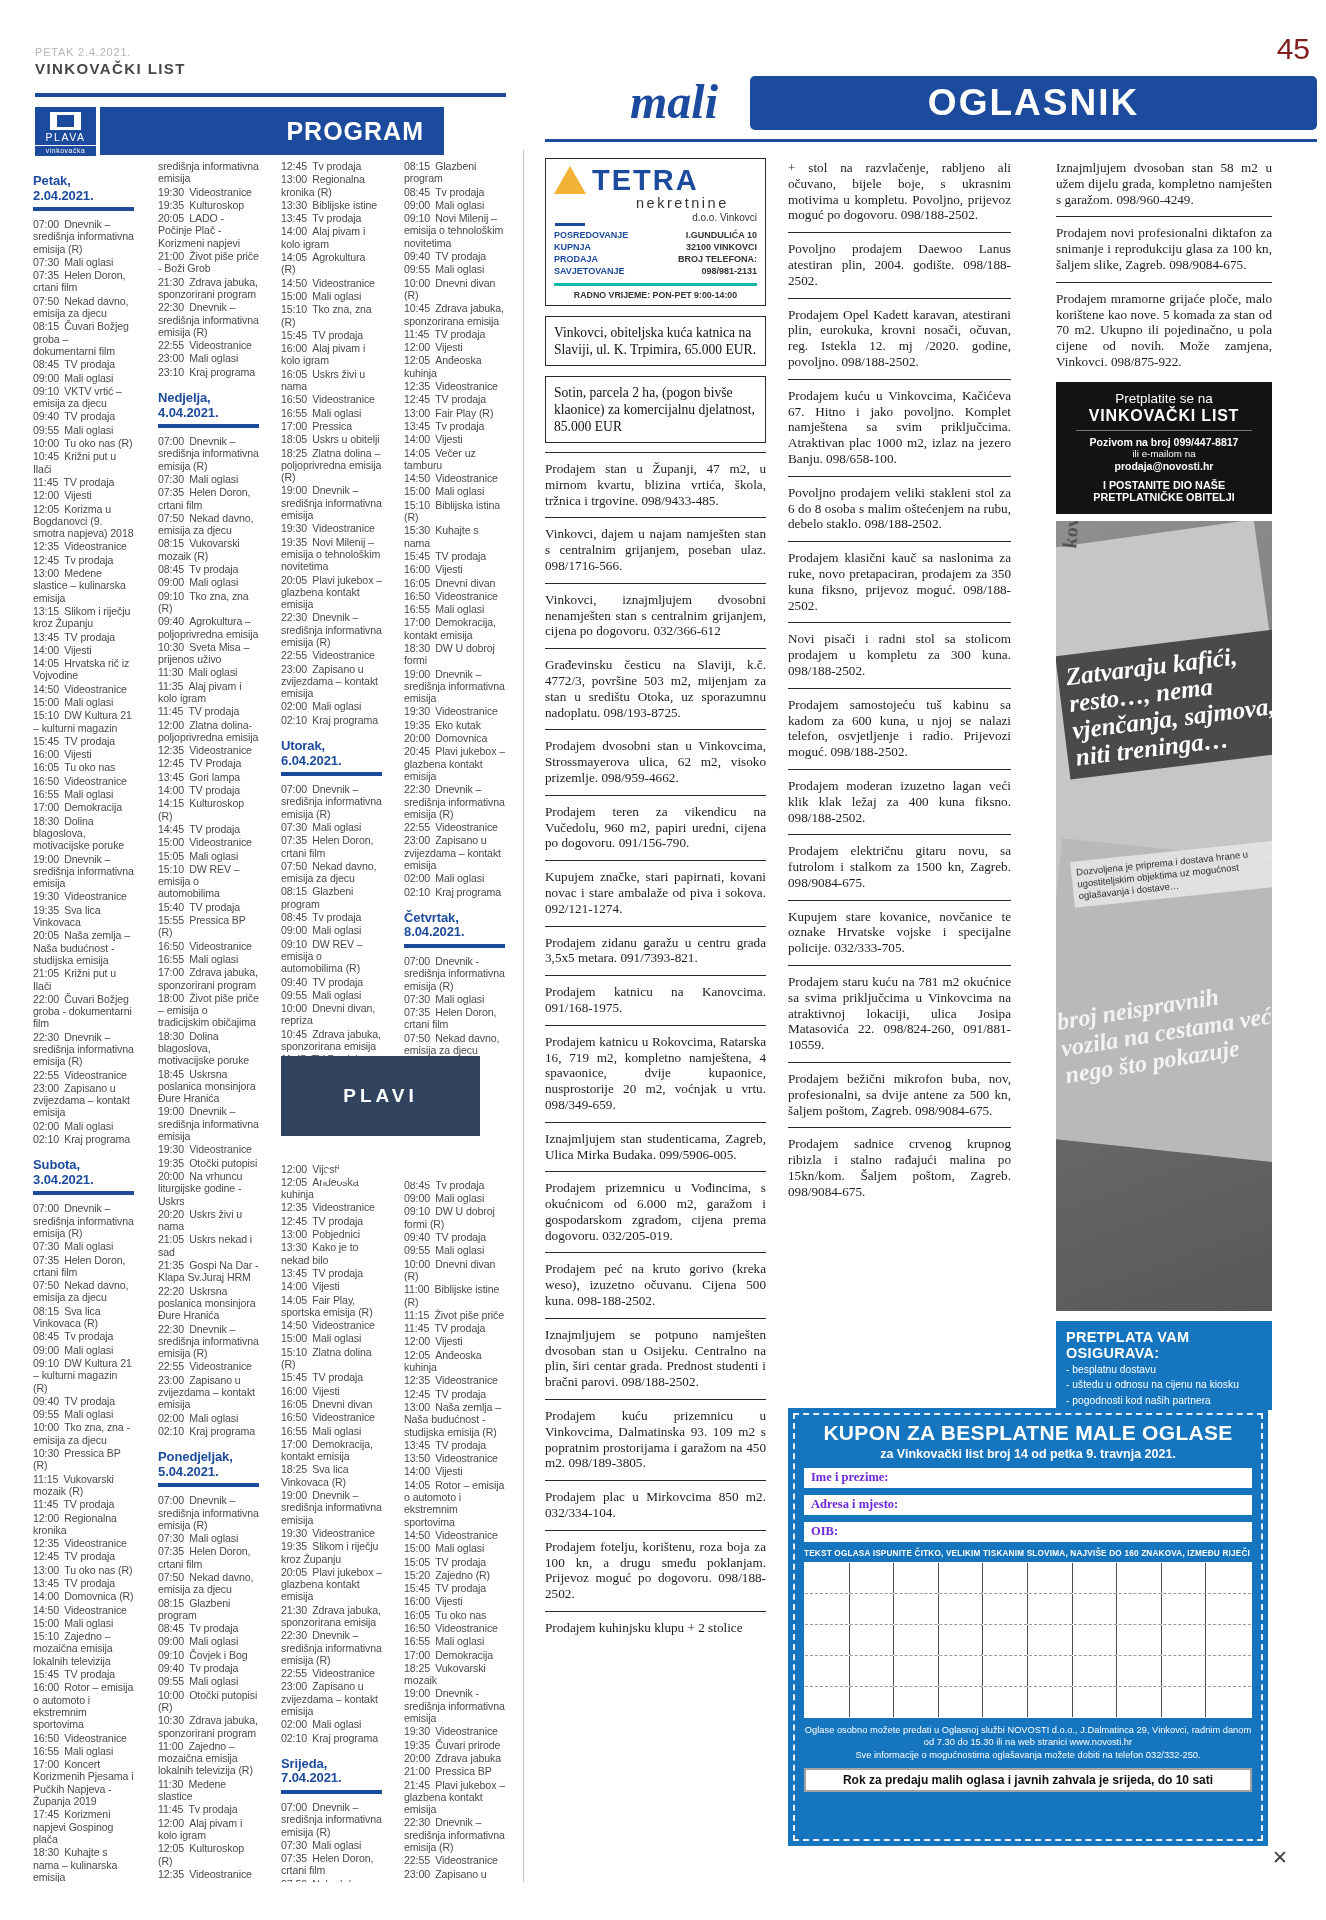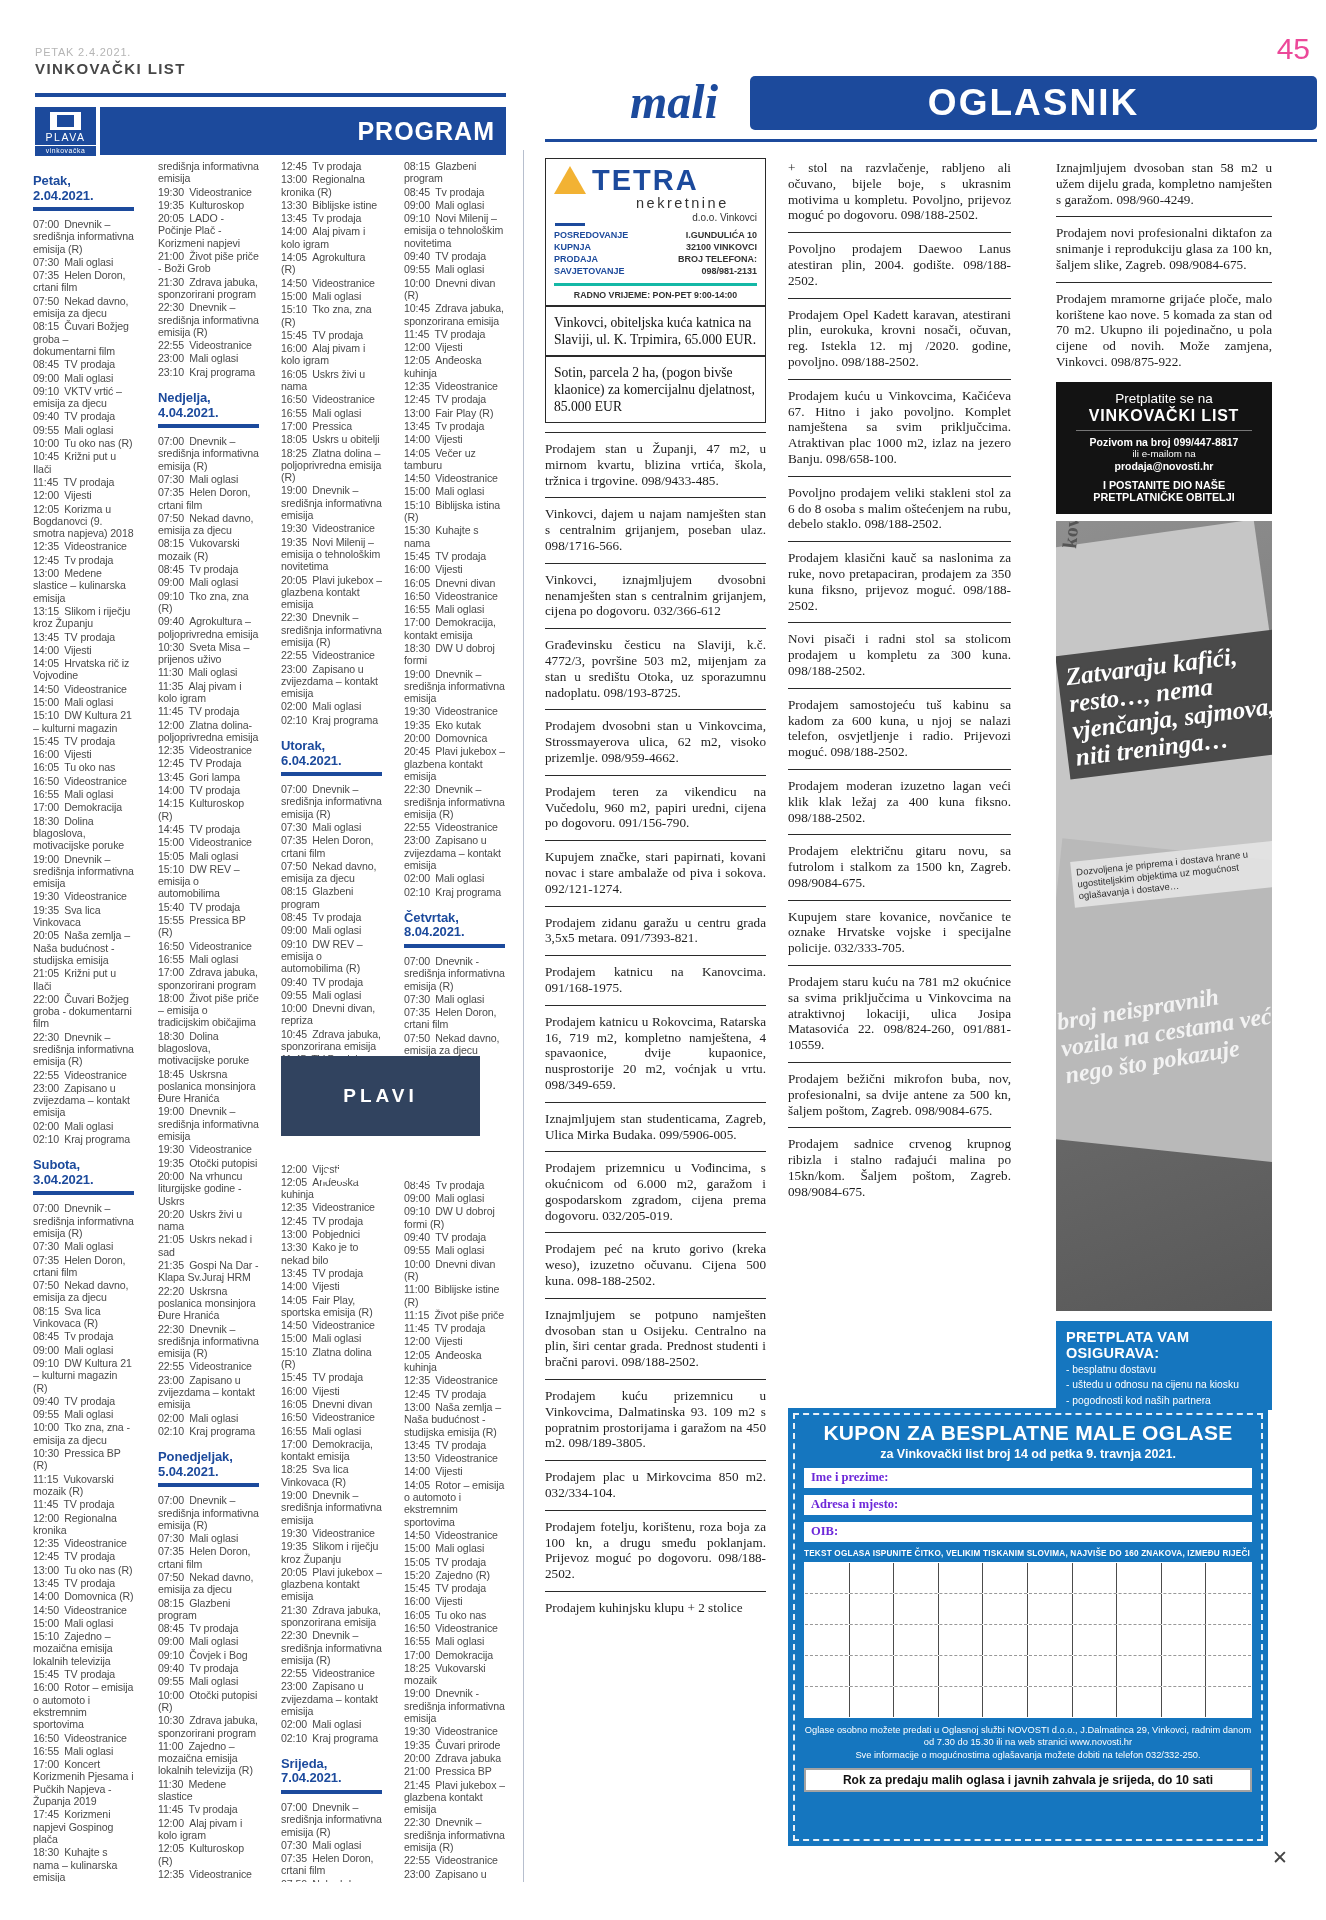--- a/index.html
+++ b/index.html
@@ -3,54 +3,54 @@
 <meta charset="utf-8">
 <title>Vinkovački list – str. 45</title>
 <style>
   html,body{margin:0;padding:0;background:#e8e8e8;}
   .page{position:relative;width:1326px;height:1920px;background:#ffffff;margin:0 auto;overflow:hidden;
         font-family:"Liberation Sans",sans-serif;}
   
   .date-line{position:absolute;left:35px;top:46px;font-size:11px;color:#b5b5b5;letter-spacing:.8px;}
   .paper-name{position:absolute;left:35px;top:60px;font-size:15px;font-weight:600;color:#474747;letter-spacing:1.4px;}
   .head-rule{position:absolute;left:35px;top:93px;width:471px;height:4px;background:#1c4a9c;}
-  .page-num{position:absolute;left:1250px;top:32px;width:60px;text-align:right;font-size:30px;color:#ec4899;}
+  .page-num{position:absolute;left:1250px;top:32px;width:60px;text-align:right;font-size:30px;color:#7f1d1d;}
   
   .mali{position:absolute;left:630px;top:74px;font-family:"Liberation Serif",serif;font-style:italic;
         font-weight:bold;font-size:48px;color:#1c4a9c;}
   .oglasnik-box{position:absolute;left:750px;top:76px;width:567px;height:54px;background:#1c4a9c;border-radius:5px;
         color:#fff;font-weight:bold;font-size:37px;letter-spacing:2px;text-align:center;line-height:54px;}
   .ads-rule{position:absolute;left:545px;top:139px;width:772px;height:2.5px;background:#1c4a9c;}
   
   .plava-logo{position:absolute;left:35px;top:107px;width:61px;height:49px;background:#1c4a9c;text-align:center;}
   .plava-sq{position:absolute;left:15px;top:5px;width:31px;height:18px;background:#fff;}
   .plava-sq i{position:absolute;left:7px;top:3px;right:7px;bottom:3px;background:#1c4a9c;display:block;}
   .plava-txt{position:absolute;left:0;right:0;top:24px;color:#fff;font-weight:normal;font-size:10.5px;letter-spacing:1.5px;}
   .plava-sub{position:absolute;left:0;right:0;bottom:2px;color:#fff;font-size:6.8px;letter-spacing:.6px;border-top:1px solid #fff;padding-top:1px;}
-  .program-bar{position:absolute;left:100px;top:107px;width:406px;height:48px;background:#1c4a9c;color:#fff;
-        font-weight:bold;font-size:25px;letter-spacing:1px;text-align:right;line-height:48px;padding-right:11px;box-sizing:border-box;}
+  .program-bar{position:absolute;left:100px;top:107px;width:344px;height:48px;background:#1c4a9c;color:#fff;
+        font-weight:bold;font-size:25px;letter-spacing:1px;text-align:right;line-height:48px;padding-right:20px;box-sizing:border-box;}
   .pcol{position:absolute;top:160px;width:101px;height:1722px;overflow:hidden;
         font-size:10.6px;line-height:12.3px;color:#4a4a4a;letter-spacing:-.1px;}
   .pcol-0{left:33px}.pcol-1{left:158px}.pcol-2{left:281px}.pcol-3{left:404px}
   .pentry{margin-bottom:1px;}
   .pday{margin:13px 0 7px;color:#1c4a9c;font-weight:bold;font-size:13px;line-height:14.5px;}
   .pcol-0 .pday:first-child{margin-top:14px;}
   .pday .bar{height:4px;background:#1c4a9c;margin-top:4px;}
   .pgap{width:100%;}
   .jukebox{position:absolute;left:281px;top:1056px;width:199px;height:80px;background:#31435f;color:#fff;
         font-weight:bold;font-size:19px;letter-spacing:4px;word-spacing:16px;text-align:center;line-height:80px;}
   .vdiv{position:absolute;left:523px;top:150px;width:1px;height:1732px;background:#b7bfce;}
   
   .adcol{position:absolute;overflow:hidden;}
   .adcol-a{left:545px;top:158px;width:221px;height:1720px;}
   .adcol-b{left:788px;top:160px;width:223px;height:1242px;}
   .sidebar{left:1040px;top:160px;width:216px;height:1250px;padding-left:16px;}
   .ad{font-family:"Liberation Serif",serif;font-size:13.2px;line-height:15.8px;color:#1d1d1d;text-align:justify;}
   .ad.sep{border-top:1.6px solid #2a2a2a;margin-top:9px;padding-top:8px;}
-  .feature-box{border:1.6px solid #2a2a2a;padding:7px 8px;
+  .feature-box{border:1.6px solid #2a2a2a;padding:7px 8px;margin-top:10px;
         font-family:"Liberation Serif",serif;font-size:13.6px;line-height:17px;color:#111;}
   
   .tetra{border:1.6px solid #2a2a2a;padding:7px 8px 5px;}
   .tetra-top{display:flex;align-items:flex-start;}
   .tri{width:0;height:0;border-left:16px solid transparent;border-right:16px solid transparent;
         border-bottom:28px solid #f2b233;margin-right:6px;}
   .tri-base{position:absolute;margin-top:29px;margin-left:1px;width:30px;height:3px;background:#1c4a9c;}
   .tetra-name{font-size:29px;font-weight:bold;color:#1c4a9c;letter-spacing:2px;line-height:28px;}
   .tetra-sub{font-size:14.5px;color:#333;letter-spacing:2.5px;margin:1px 0 0 44px;}
   .tetra-doo{font-size:10px;color:#333;text-align:right;margin-top:1px;}

